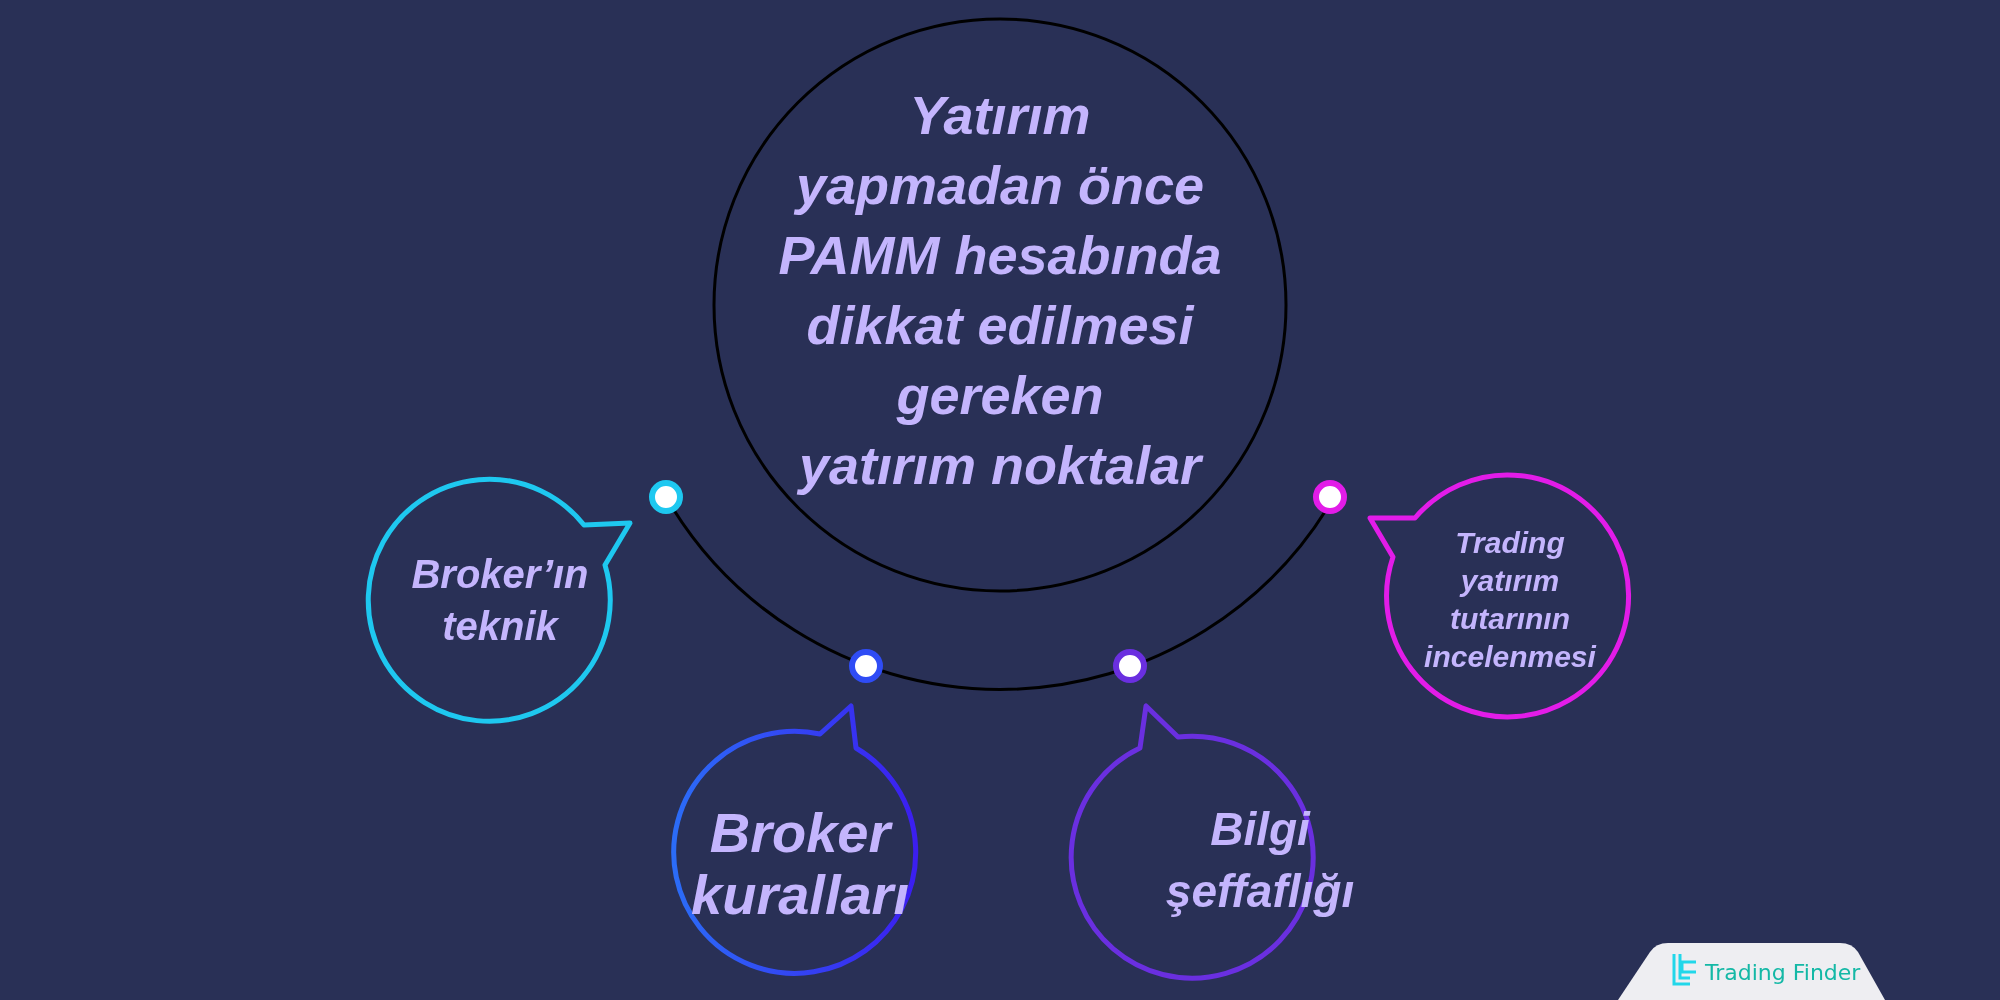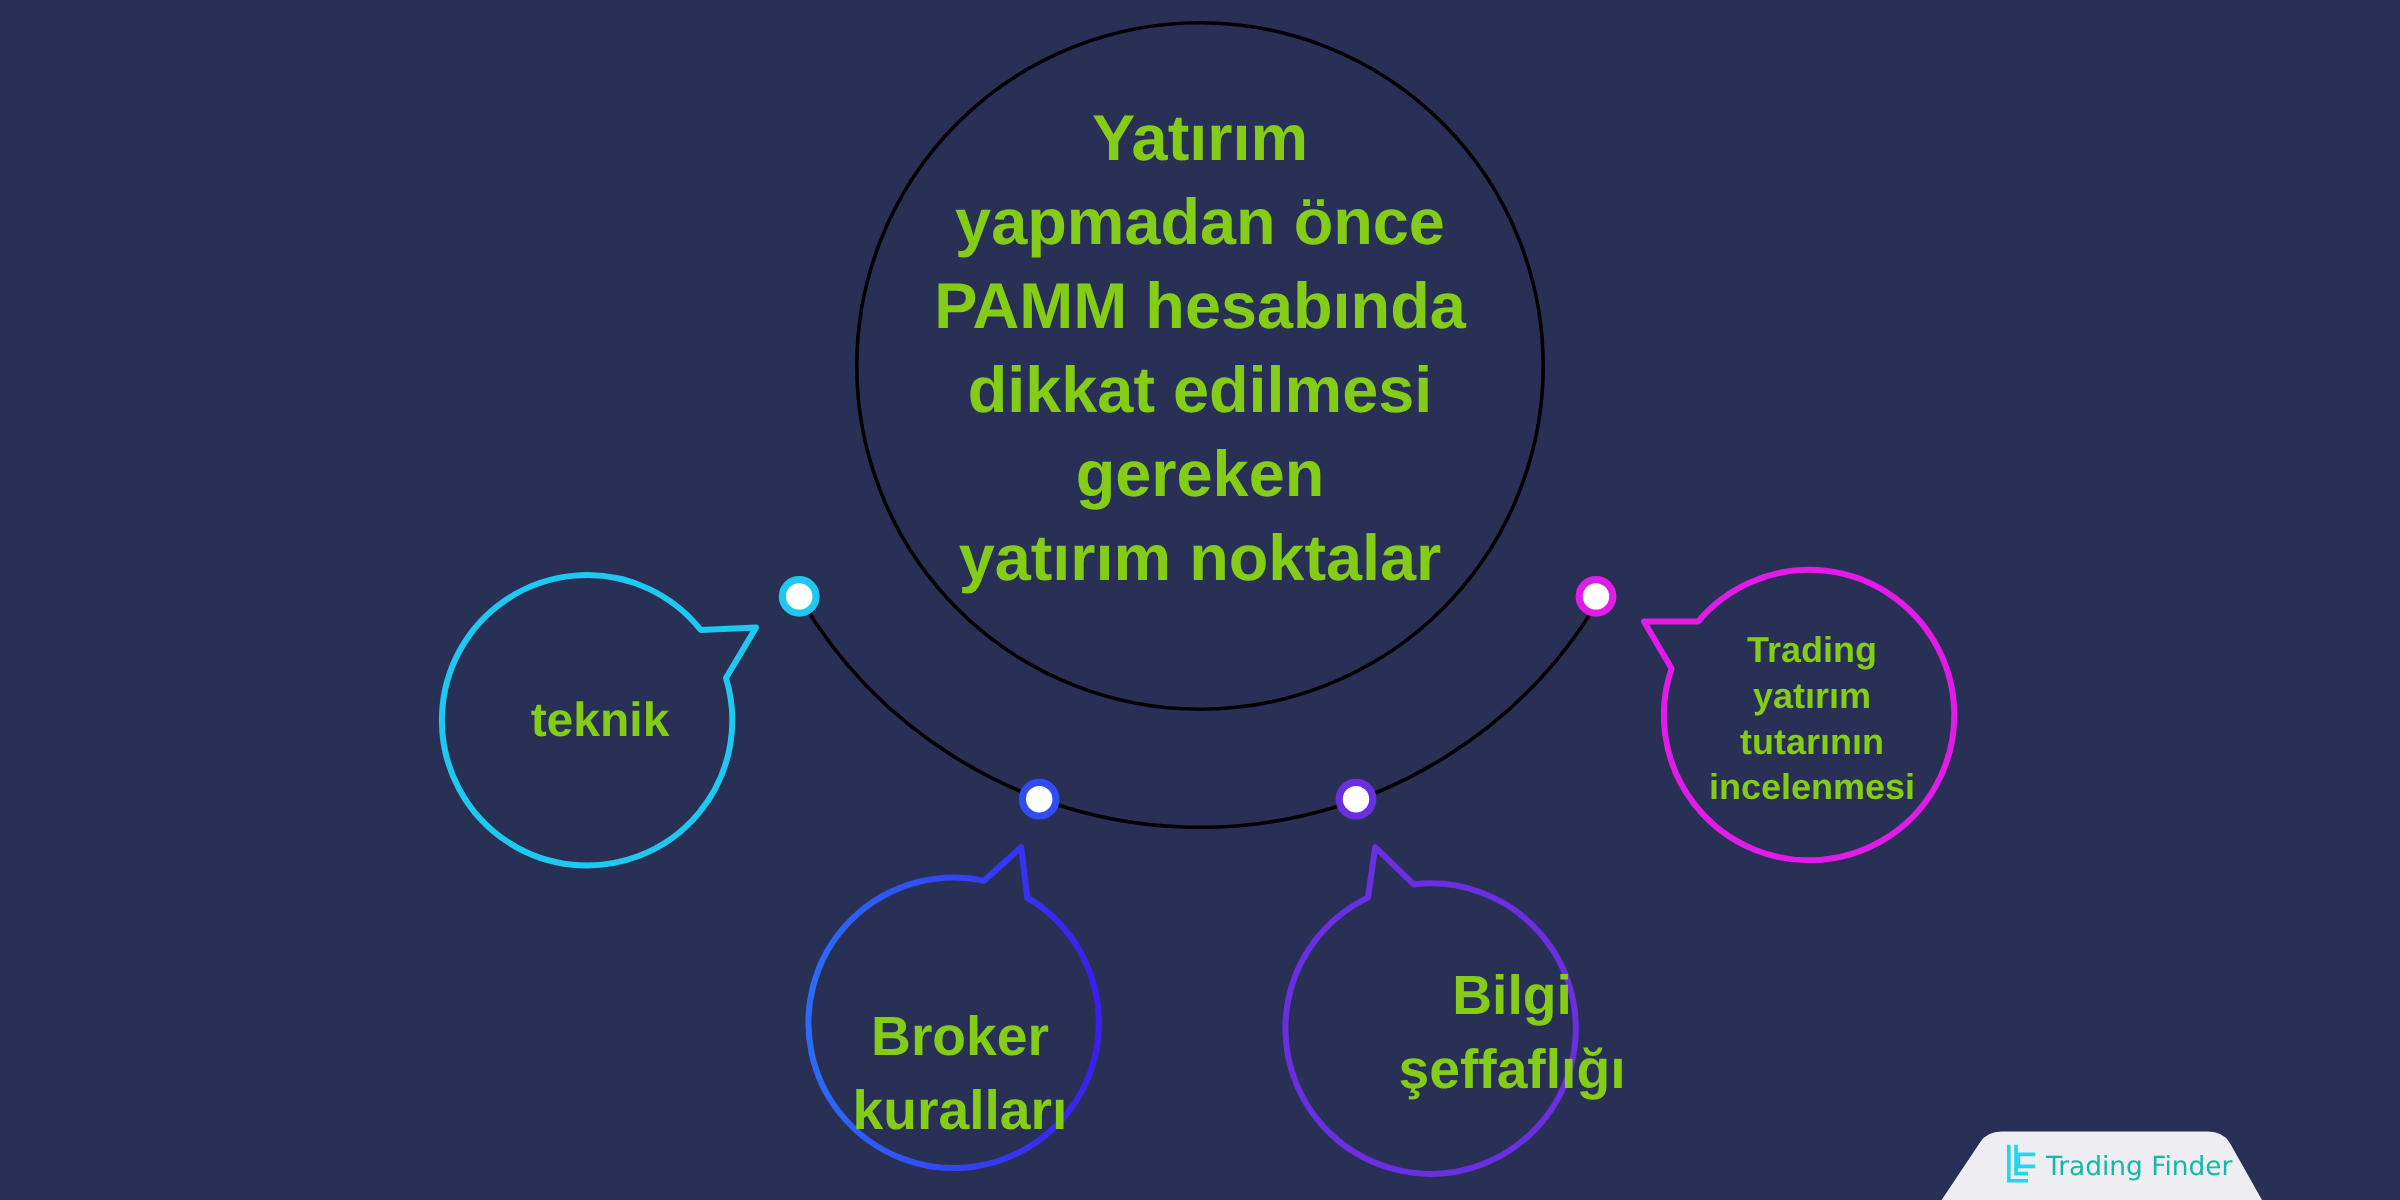--- a/index.html
+++ b/index.html
@@ -1,22 +1,22 @@
 <!DOCTYPE html>
 <html><head>
 <meta charset="utf-8">
 <style>
   html, body { margin: 0; padding: 0; }
   body { width: 2000px; height: 1000px; background: #293056; position: relative; overflow: hidden; font-family: "Liberation Sans", "DejaVu Sans", sans-serif; }
   svg.diagram { position: absolute; left: 0; top: 0; }
-  .txt { position: absolute; color: #84cc16; font-weight: bold; text-align: left; display: flex; align-items: center; justify-content: center; line-height: 1.18; }
+  .txt { position: absolute; color: #c4b5fd; font-weight: bold; text-align: left; display: flex; align-items: center; justify-content: center; line-height: 1.18; font-style: italic; }
   .center-title { left: 740px; top: 70px; width: 520px; height: 440px; font-size: 54px; line-height: 70px; flex-direction: column; }
   .center-title span { display: block; }
   .b1 { left: 380px; top: 520px; width: 240px; height: 160px; font-size: 40px; flex-direction: column; line-height: 52px; }
-  .b2 { left: 680px; top: 819px; width: 240px; height: 150px; font-size: 46px; flex-direction: column; line-height: 62px; }
+  .b2 { left: 680px; top: 789px; width: 240px; height: 150px; font-size: 56px; flex-direction: column; line-height: 62px; }
   .b3 { left: 1140px; top: 785px; width: 240px; height: 150px; font-size: 46px; flex-direction: column; line-height: 62px; }
   .b4 { left: 1390px; top: 520px; width: 240px; height: 160px; font-size: 30px; flex-direction: column; line-height: 38px; }
   .txt span { display: block; }
   .logo-text { position: absolute; left: 1705px; top: 960px; font-size: 22px; color: #14b8a6; font-family: "DejaVu Sans", sans-serif; }
 </style>
 </head>
 <body>
 
 <svg class="diagram" width="2000" height="1000" viewBox="0 0 2000 1000">
   <defs>
@@ -54,20 +54,21 @@
 <div class="txt center-title">
   <span>Yatırım</span>
   <span>yapmadan önce</span>
   <span>PAMM hesabında</span>
   <span>dikkat edilmesi</span>
   <span>gereken</span>
   <span>yatırım noktalar</span>
 </div>
 
 <div class="txt b1">
+  <span>Broker’ın</span>
   <span>teknik</span>
 </div>
 <div class="txt b2">
   <span>Broker</span>
   <span>kuralları</span>
 </div>
 <div class="txt b3">
   <span>Bilgi</span>
   <span>şeffaflığı</span>
 </div>

